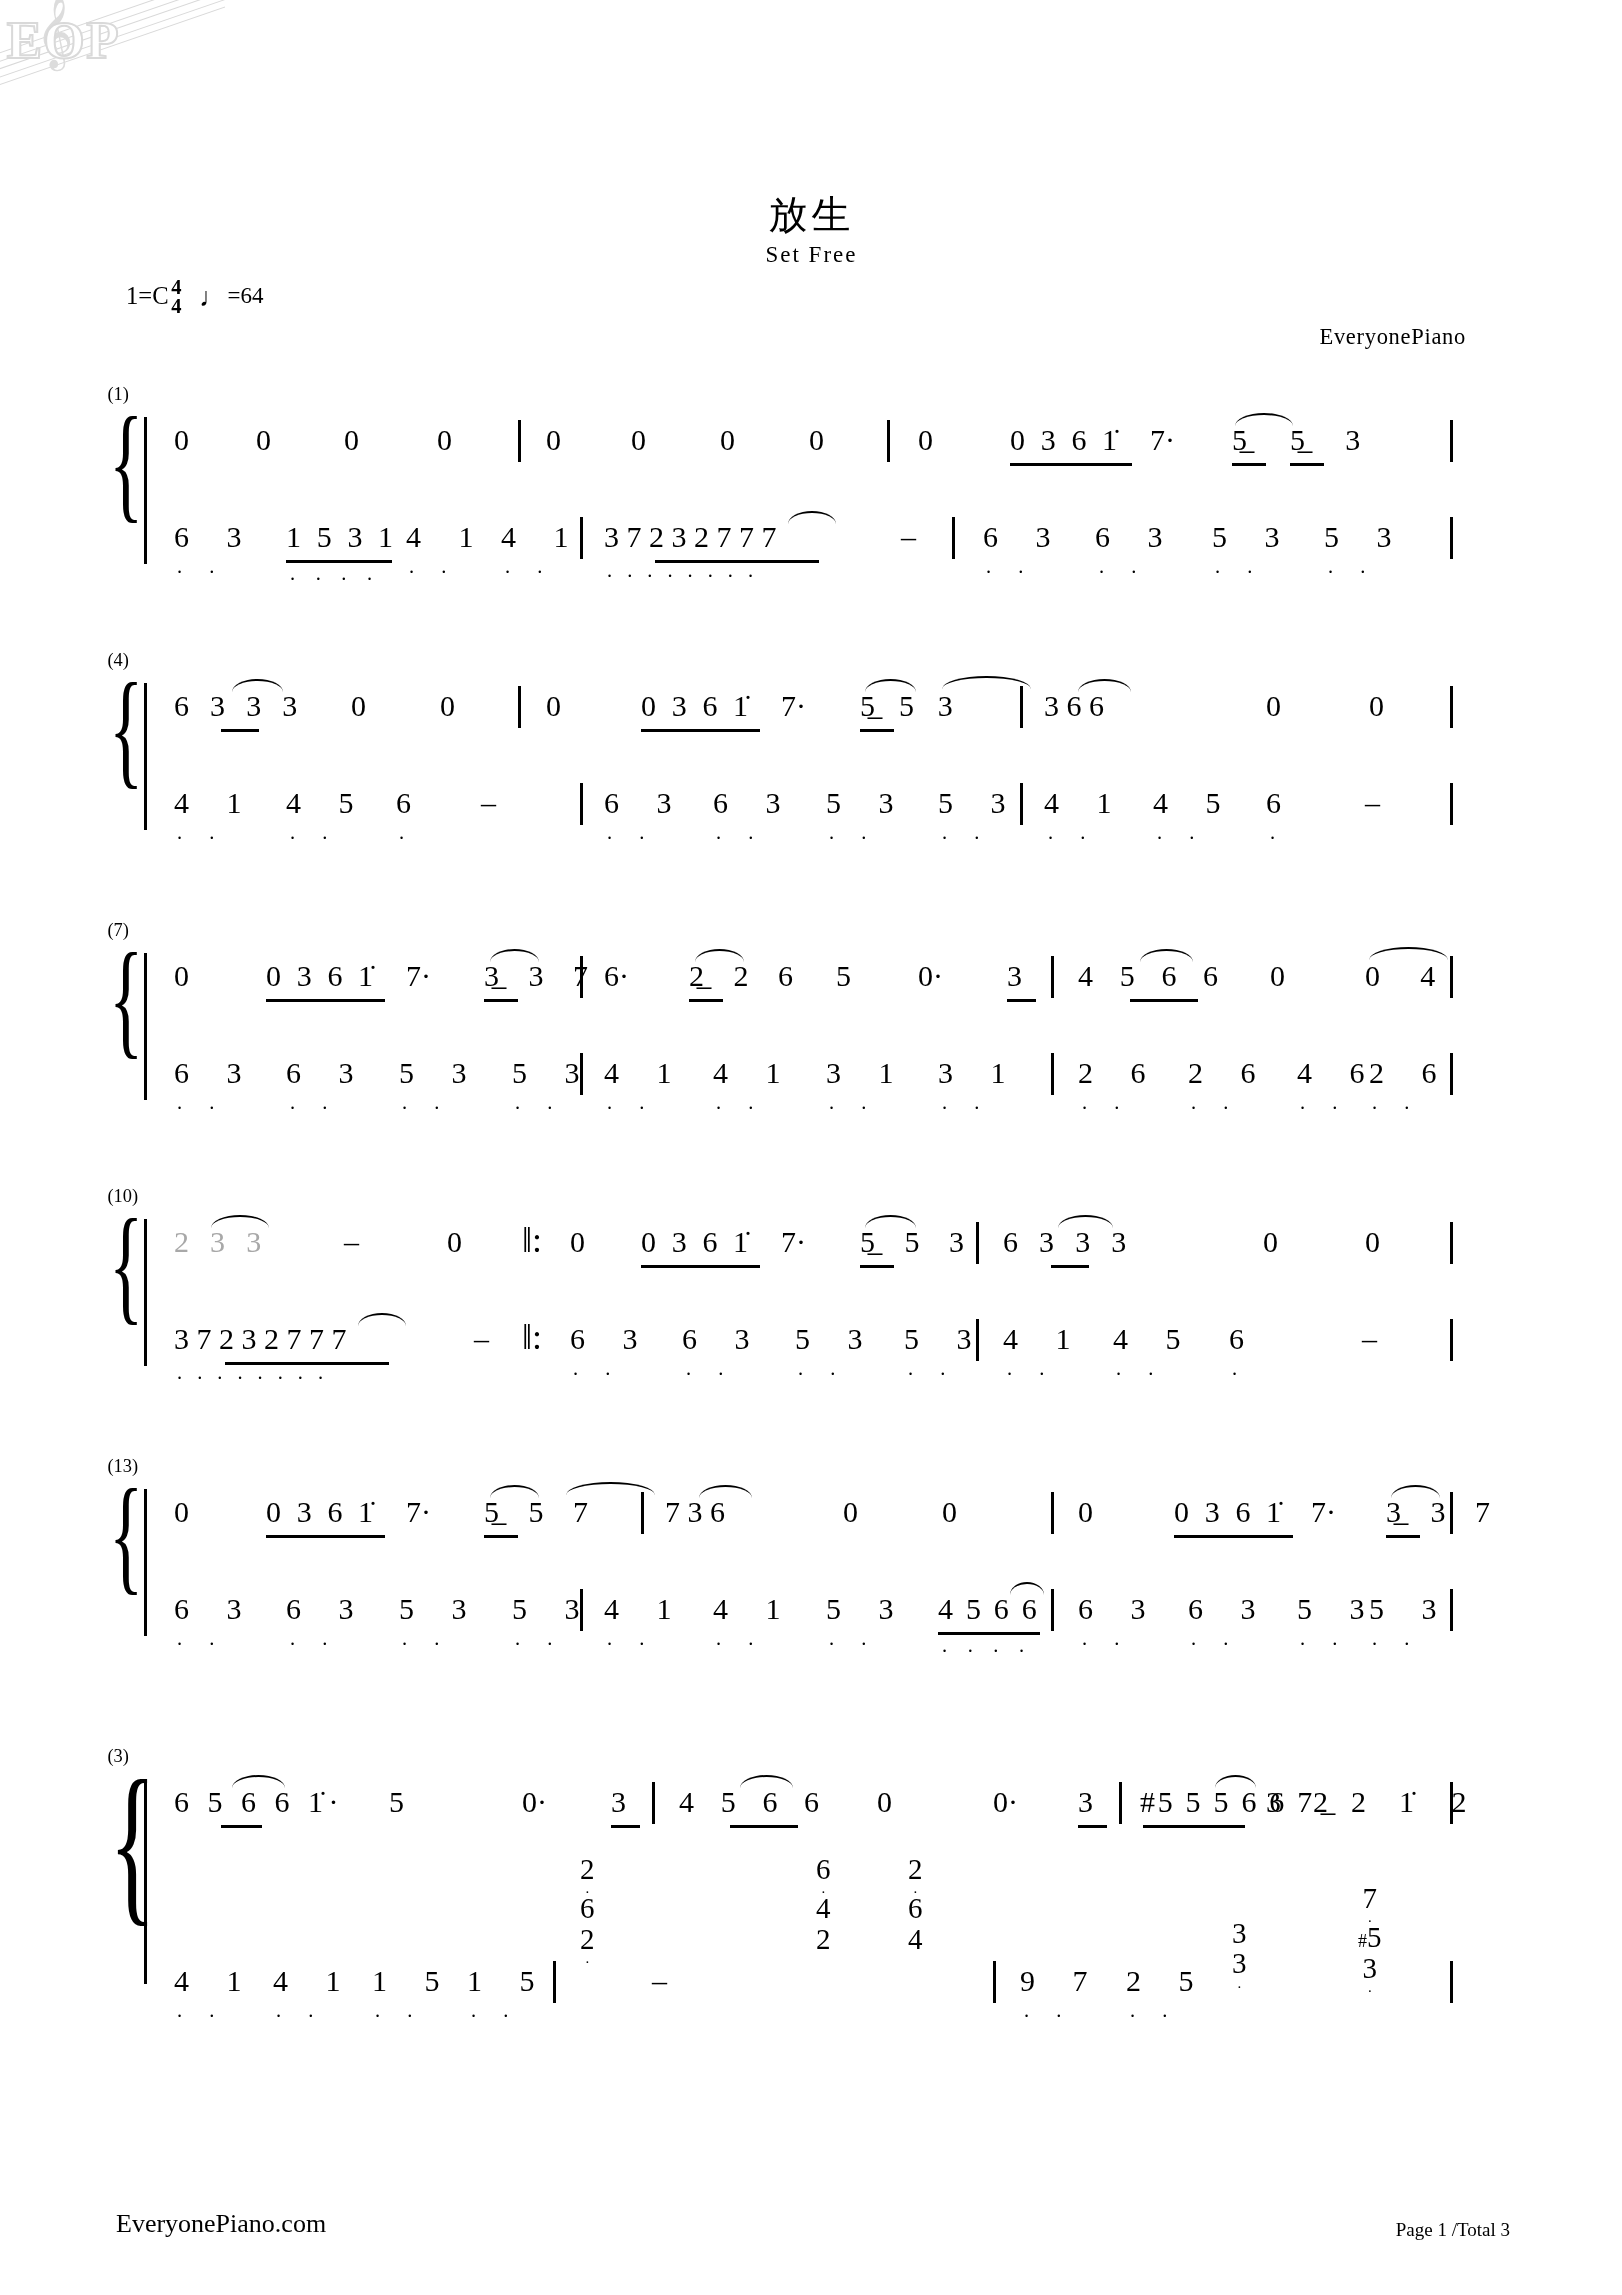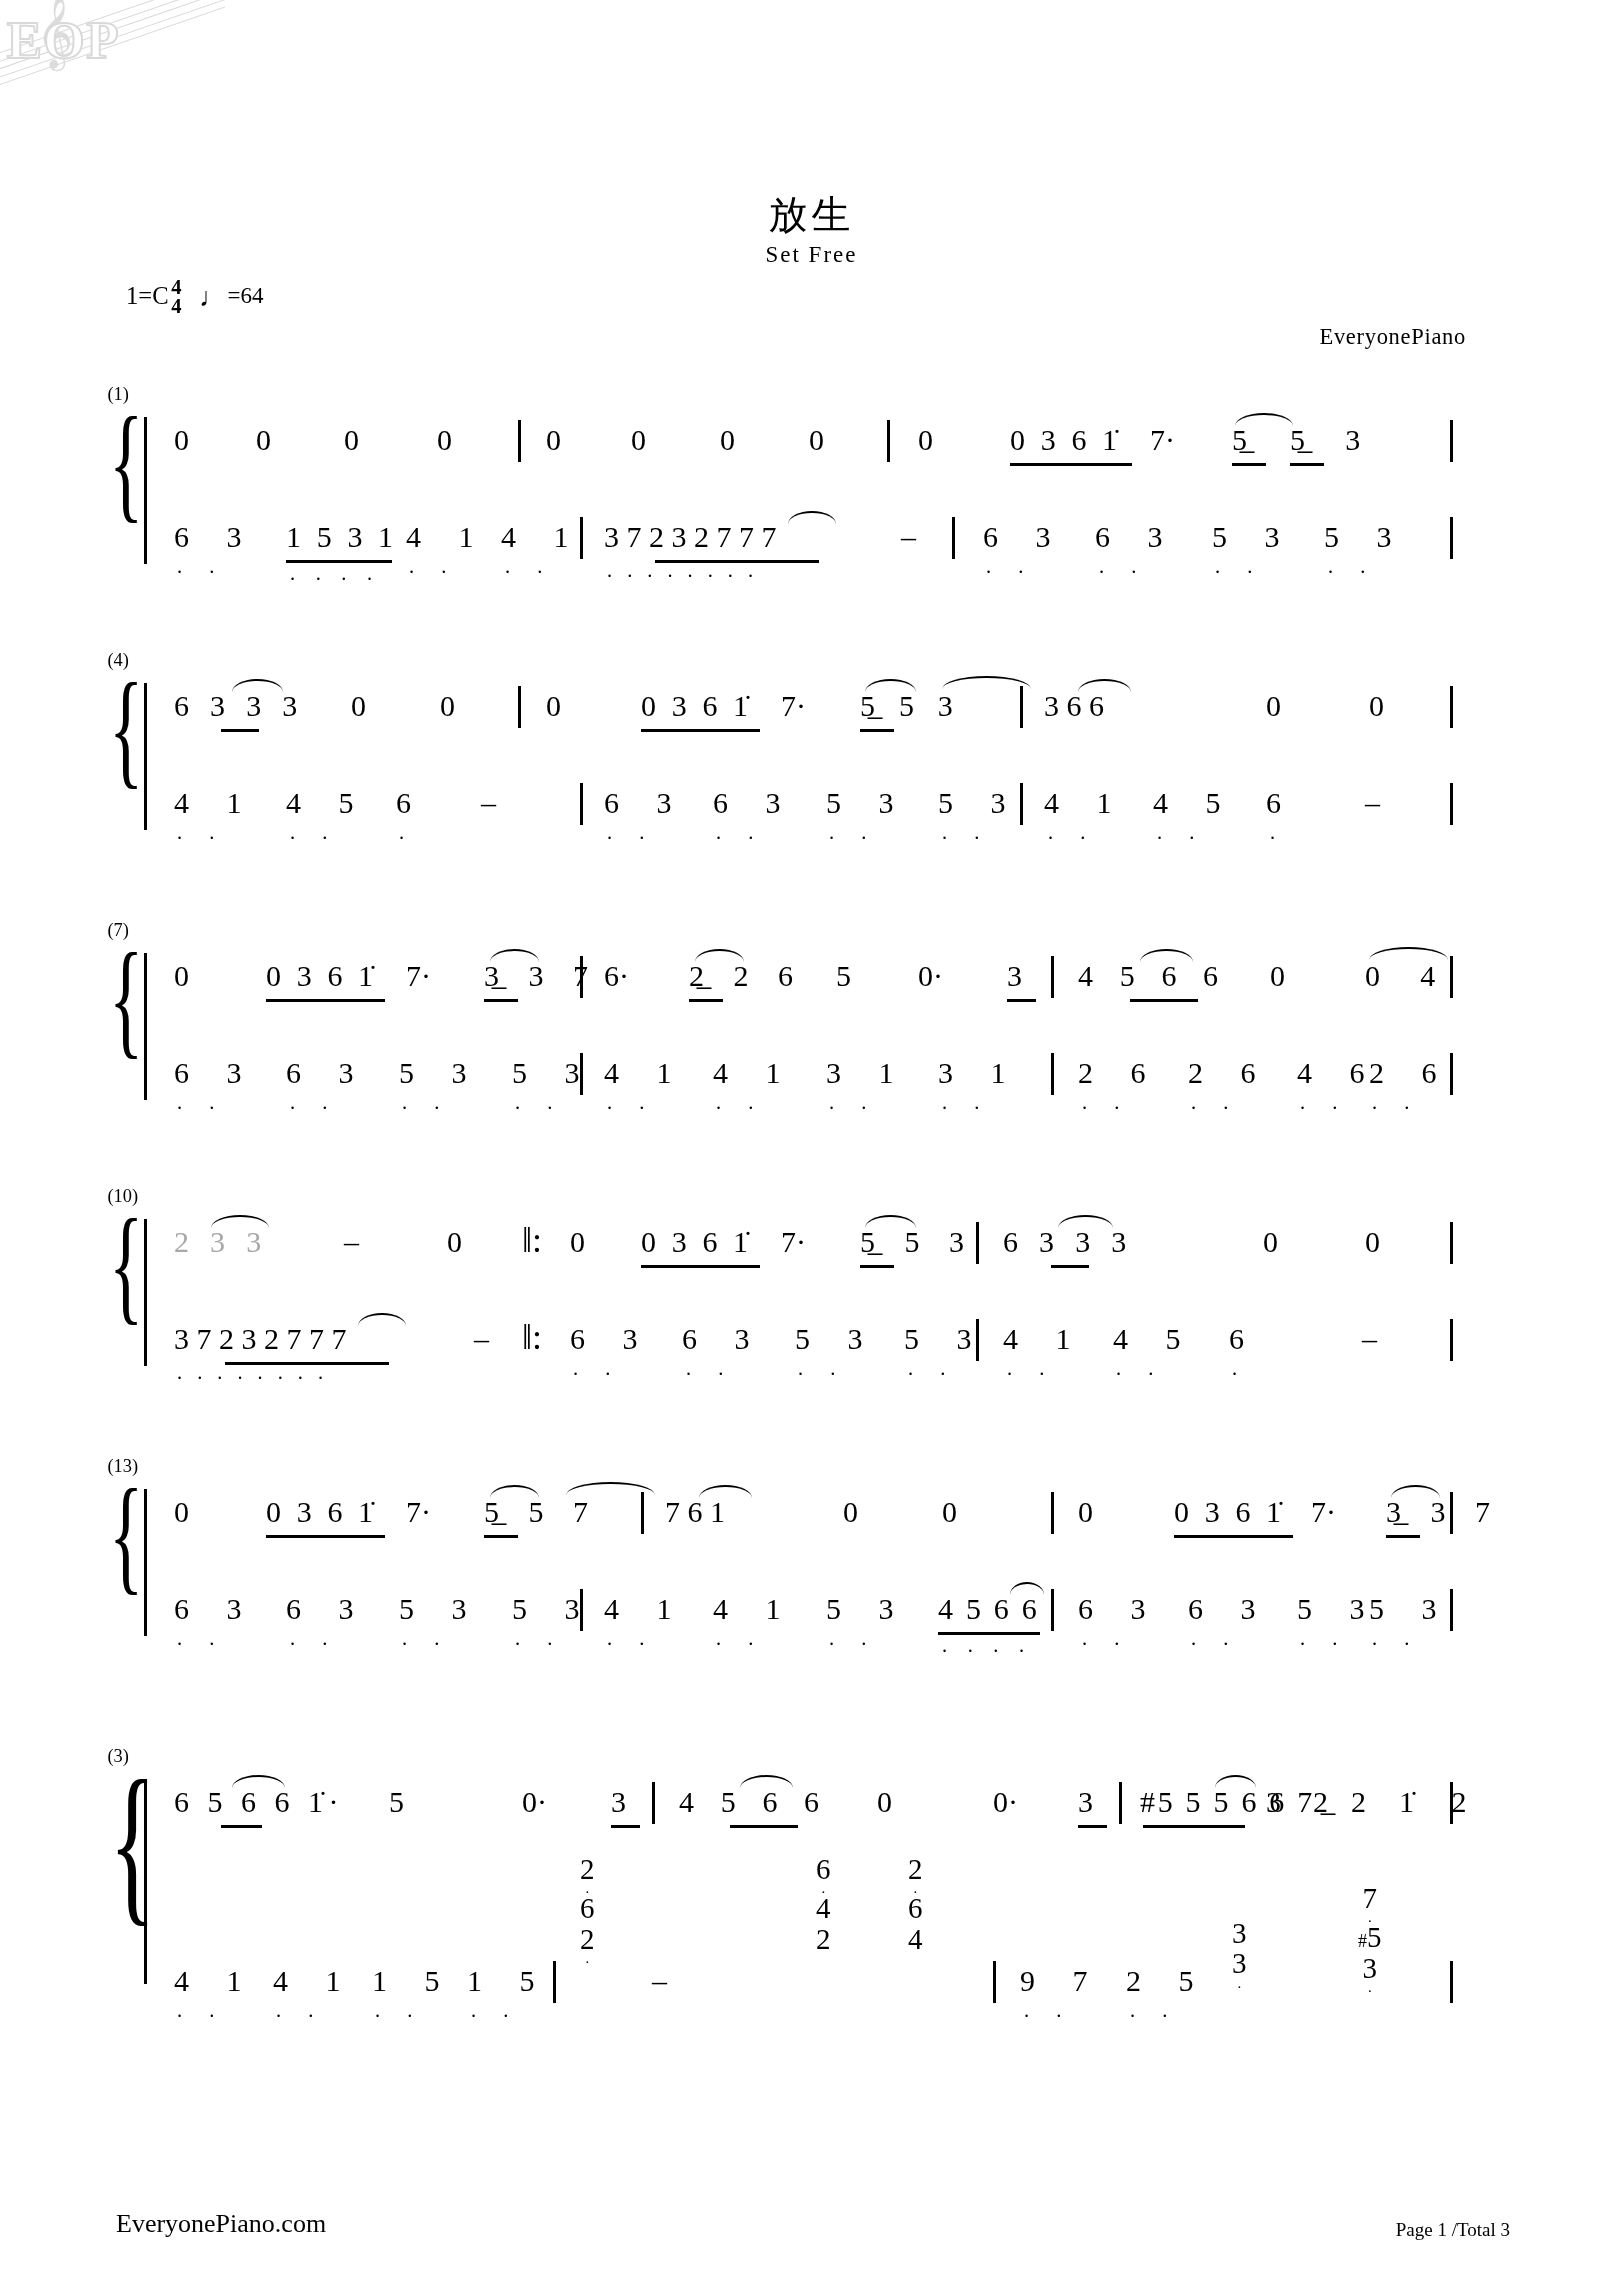--- a/index.html
+++ b/index.html
@@ -485,21 +485,21 @@
   <div class="staffrow">
     <div class="note" style="left:72px; top:15px;">0</div>
     <div class="note" style="left:164px; top:15px; letter-spacing:4.1px;">0 3 6 1̇</div>
     <div class="beam" style="left:164px; top:53px; width:119px;"></div>
     <div class="note" style="left:304px; top:15px;">7·</div>
     <div class="note" style="left:382px; top:15px; letter-spacing:11px;">5̲ 5 7</div>
     <div class="beam" style="left:382px; top:53px; width:34px;"></div>
     <div class="tie" style="left:388px; top:2.7px; width:49px;"></div>
     <div class="tie" style="left:464px; top:0px; width:89px;"></div>
     <div class="bar" style="left:539px; top:9.6px; height:42px;"></div>
-    <div class="note" style="left:563px; top:15px;">7 6 1</div>
+    <div class="note" style="left:563px; top:15px;">7 3 6</div>
     <div class="tie" style="left:597px; top:2.7px; width:53px;"></div>
     <div class="note" style="left:741px; top:15px;">0</div>
     <div class="note" style="left:840px; top:15px;">0</div>
     <div class="bar" style="left:949px; top:9.6px; height:42px;"></div>
     <div class="note" style="left:976px; top:15px;">0</div>
     <div class="note" style="left:1072px; top:15px; letter-spacing:4.1px;">0 3 6 1̇</div>
     <div class="beam" style="left:1072px; top:53px; width:119px;"></div>
     <div class="note" style="left:1209px; top:15px;">7·</div>
     <div class="note" style="left:1284px; top:15px; letter-spacing:11px;">3̲ 3 7</div>
     <div class="beam" style="left:1284px; top:53px; width:34px;"></div>

